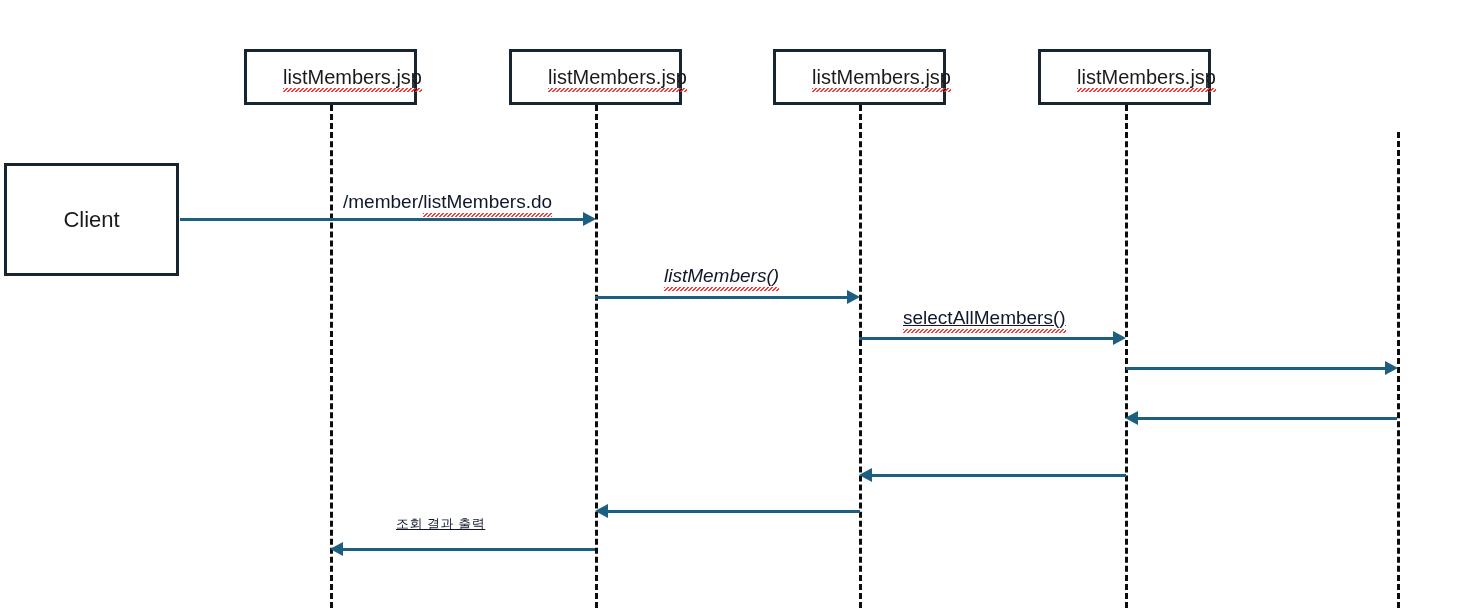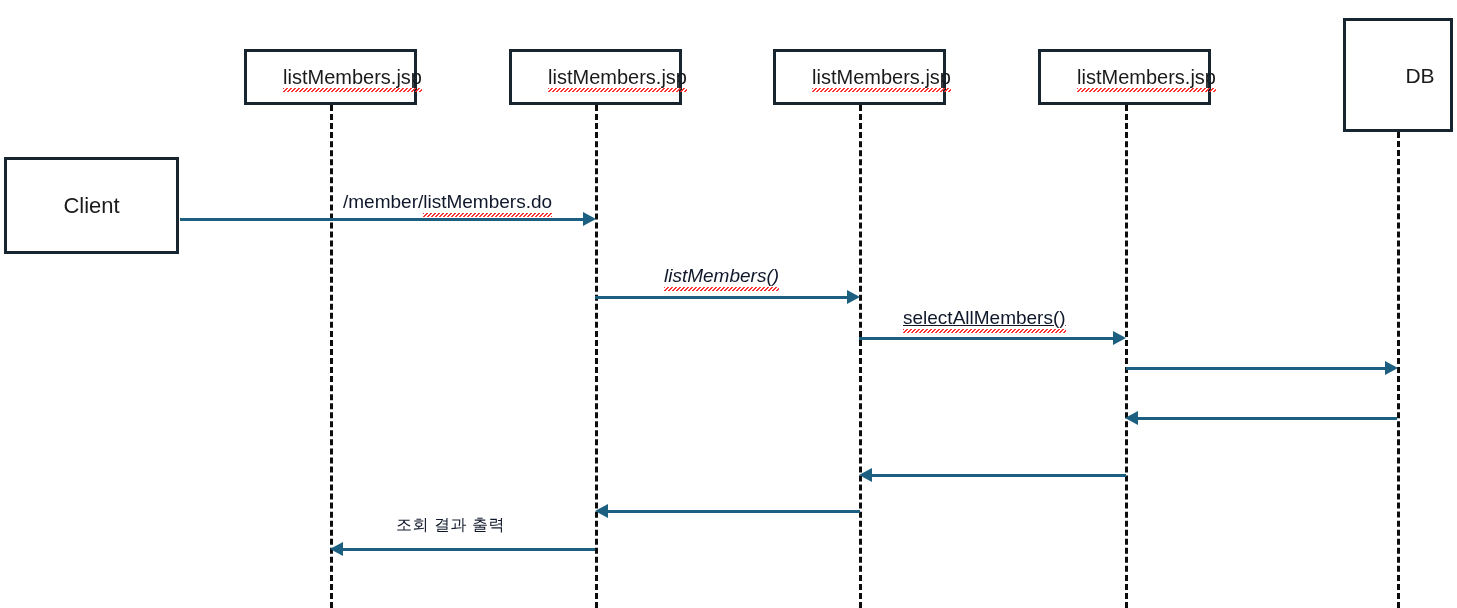--- a/index.html
+++ b/index.html
@@ -122,52 +122,50 @@
     height: 4px;
     background-image:
       repeating-linear-gradient(135deg,
         #ff2b2b 0px, #ff2b2b 1.2px,
         rgba(255,43,43,0) 1.2px, rgba(255,43,43,0) 2.6px);
     background-size: 4px 4px;
     background-repeat: repeat-x;
     opacity: .95;
   }
   .msg-label.korean {
-    font-size: 16px;
+    font-size: 13px;
     letter-spacing: .5px;
+    text-decoration: underline;
   }
 </style>
 </head>
 <body>
 
 <div id="canvas">
 
-  <div class="actor-box" style="left:4px; top:157px; width:175px; height:97px;">
+  <div class="actor-box" style="left:4px; top:163px; width:175px; height:113px;">
     <span class="actor-label">Client</span>
   </div>
 
   <div class="participant-box" style="left:244px; top:49px; width:173px; height:56px;">
     <span class="participant-label misspelled">listMembers.jsp</span>
   </div>
 
   <div class="participant-box" style="left:509px; top:49px; width:173px; height:56px;">
     <span class="participant-label misspelled">listMembers.jsp</span>
   </div>
 
   <div class="participant-box" style="left:773px; top:49px; width:173px; height:56px;">
     <span class="participant-label misspelled">listMembers.jsp</span>
   </div>
 
   <div class="participant-box" style="left:1038px; top:49px; width:173px; height:56px;">
     <span class="participant-label misspelled">listMembers.jsp</span>
   </div>
 
-  <div class="participant-box" style="left:1343px; top:18px; width:110px; height:114px;">
-    <span class="participant-label db-label">DB</span>
-  </div>
 
   <div class="lifeline" style="left:330px; top:105px; height:503px;"></div>
   <div class="lifeline" style="left:595px; top:105px; height:503px;"></div>
   <div class="lifeline" style="left:859px; top:105px; height:503px;"></div>
   <div class="lifeline" style="left:1125px; top:105px; height:503px;"></div>
   <div class="lifeline" style="left:1397px; top:132px; height:476px;"></div>
 
   <div class="msg" style="left:180px; top:218px; width:403px;"></div>
   <div class="arrowhead right" style="left:583px; top:212px;"></div>
   <div class="msg-label" style="left:343px; top:192px;">

